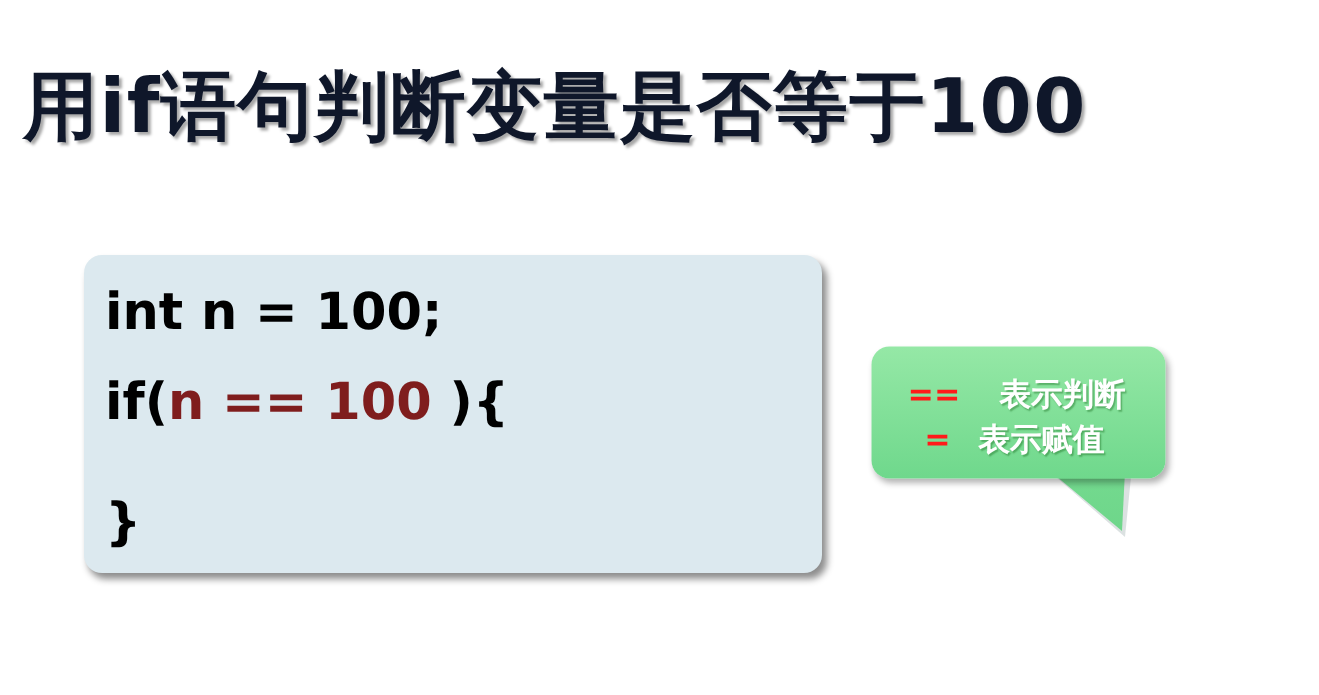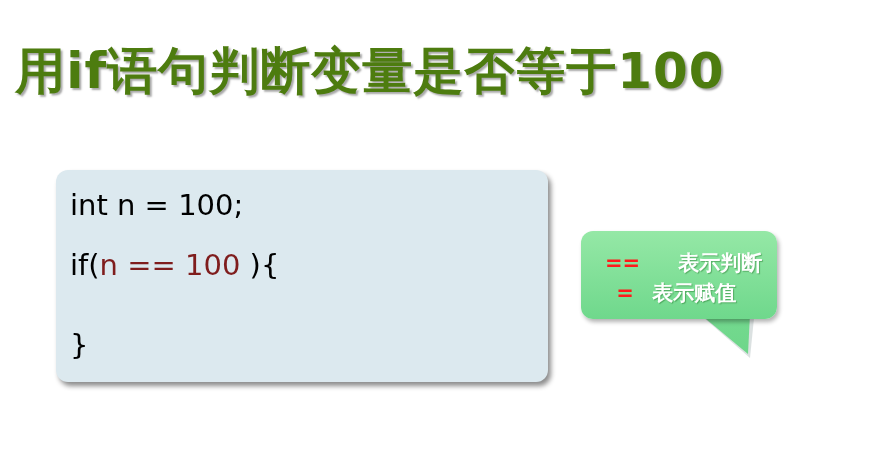--- a/index.html
+++ b/index.html
@@ -2,34 +2,35 @@
 <html><head>
 <meta charset="utf-8">
 <style>
   html, body { margin: 0; padding: 0; }
   body {
     width: 879px; height: 463px; background: #ffffff; position: relative; overflow: hidden;
     font-family: "DejaVu Sans", "Liberation Sans", sans-serif;
   }
   .title {
     position: absolute; left: 0; top: 38px; width: 740px; text-align: center;
-    font-size: 50px; font-weight: bold; color: #4d7c0f;
+    font-size: 50px; font-weight: bold; color: #0f172a;
     letter-spacing: 1px;
     text-shadow: 2px 2px 2px rgba(0,0,0,0.35);
     font-family: "DejaVu Sans", "Liberation Sans", sans-serif;
   }
   .code-box {
     position: absolute; left: 56px; top: 170px; width: 492px; height: 212px;
     background: #dce9ef; border-radius: 12px;
     box-shadow: 3px 4px 5px rgba(0,0,0,0.45);
   }
   .code-line {
-    position: absolute; left: 14px; font-size: 29px; color: #000;
+    position: absolute; left: 14px; font-size: 34px; color: #000;
     white-space: pre;
     font-family: "DejaVu Sans", "Liberation Sans", sans-serif;
+    font-weight: bold;
   }
   .red { color: #7f1d1d; }
   .bubble {
     position: absolute; left: 581px; top: 231px; width: 196px; height: 88px;
     background: linear-gradient(#95e8a6, #6fd88c); border-radius: 12px;
     box-shadow: 2px 3px 4px rgba(0,0,0,0.3);
   }
   .bubble-tail {
     position: absolute; left: 0; top: 0; width: 879px; height: 463px; pointer-events: none;
   }
@@ -58,19 +59,19 @@
       <stop offset="1" stop-color="#6ed68a"></stop>
     </linearGradient>
   </defs>
   <polygon points="702,316 752,316 748,356" fill="#9aa" opacity="0.35" transform="translate(2,2)"></polygon>
   <polygon points="700,314 750,314 748,354" fill="url(#tg)"></polygon>
 </svg>
 
 <div class="bubble">
   <div class="bubble-row" style="left:24px; top:18px;">
     <span class="op" style="width:40px;">==</span>
-    <span style="margin-left:26px;">表示判断</span>
+    <span style="margin-left:14px;">表示判断</span>
   </div>
   <div class="bubble-row" style="left:24px; top:48px;">
     <span class="op" style="width:40px; text-align:center;">=</span>
     <span style="">表示赋值</span>
   </div>
 </div>
 
 </body></html>

